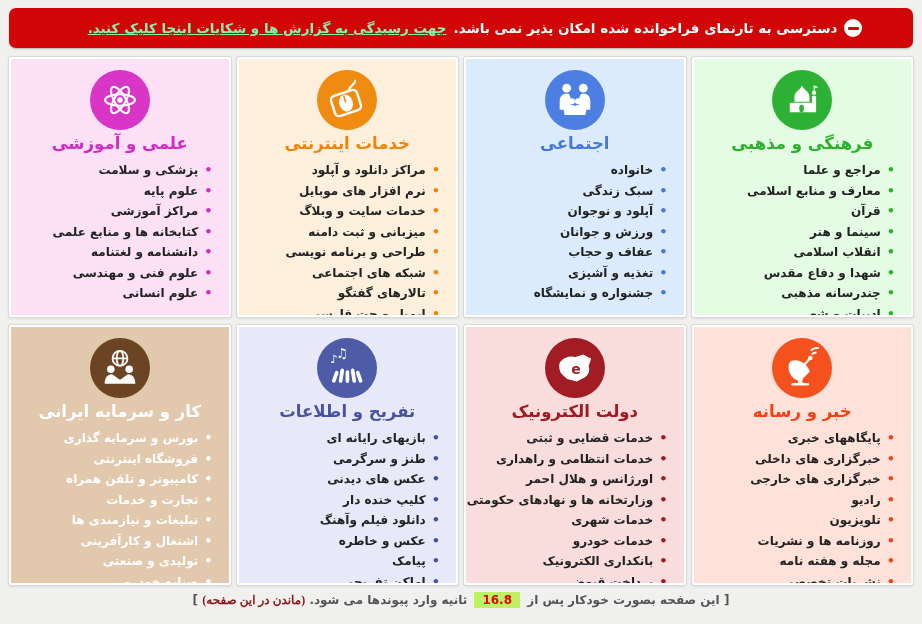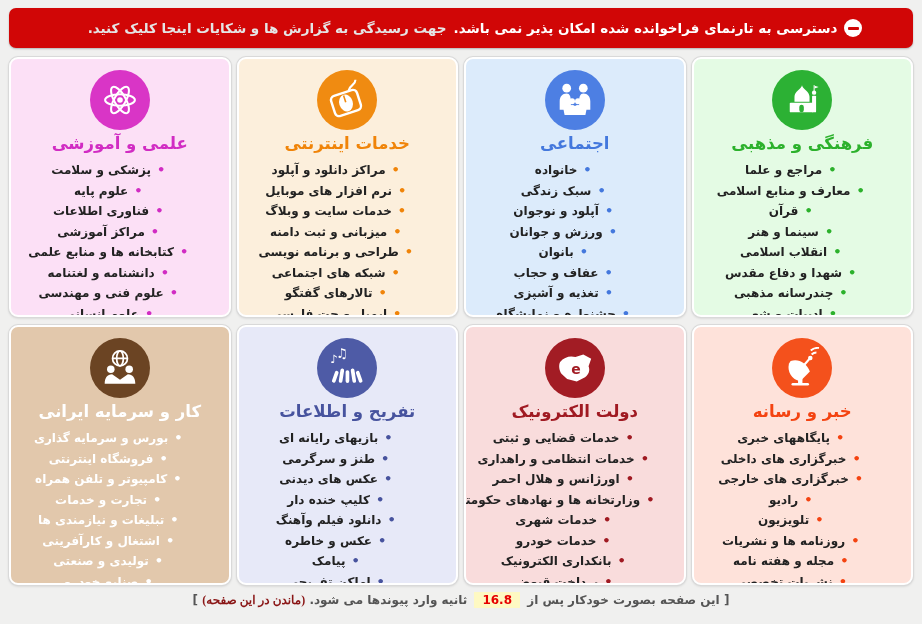--- a/index.html
+++ b/index.html
@@ -25,33 +25,33 @@
     box-shadow: 0 1px 2px rgba(0,0,0,.25);
   }
   .minus-icon {
     width: 18px; height: 18px; border-radius: 50%;
     background: #fff; position: relative; flex: 0 0 auto;
   }
   .minus-icon::after {
     content: ""; position: absolute; left: 3.5px; top: 7.5px;
     width: 11px; height: 3px; background: #d10606; border-radius: 1px;
   }
-  .banner a { color: #e5e5e5; cursor: pointer; margin-left: 28px; }
+  .banner a { color: #86efac; text-decoration: underline; cursor: pointer; margin-left: 28px; }
   
   .grid {
     padding: 0 9px;
     display: grid;
     grid-template-columns: repeat(4, 1fr);
     grid-template-rows: 260px 260px;
     gap: 8px 6px;
   }
   .card {
     background: var(--bg);
     border: 2px solid #fff;
-    border-radius: 9px;
+    border-radius: 2px;
     box-shadow: 0 0 0 1px #d9d9d9, 0 1px 3px rgba(0,0,0,.18);
     overflow: hidden;
     text-align: center;
   }
   .icon-circle {
     width: 60px; height: 60px; border-radius: 50%;
     background: var(--accent); color: var(--accent);
     margin: 11px auto 4px auto;
     display: flex; align-items: center; justify-content: center;
   }
@@ -60,22 +60,22 @@
     display: block;
     color: var(--title-color);
     font-size: 16.5px;
     font-weight: bold;
     margin: 3px 0 7px 0;
     text-decoration: none;
     cursor: pointer;
   }
   .item-list {
     list-style: none;
-    text-align: center;
-    padding: 0 29px 0 6px;
+    text-align: right;
+    padding: 0 16px 0 6px;
   }
   .item-list li {
     font-size: 12px;
     font-weight: bold;
     color: var(--item-color);
     line-height: 19.5px;
     white-space: nowrap;
     cursor: pointer;
   }
   .item-list .bullet {
@@ -85,21 +85,21 @@
   }
   
   .footer {
     margin-top: 7px;
     text-align: center;
     font-size: 12px;
     font-weight: bold;
     color: #555;
   }
   .footer .countdown {
-    background: #fef9c3;
+    background: #bef264;
     color: #e60000;
     padding: 1px 8px;
     margin: 0 3px;
     display: inline-block;
   }
   .footer .stay-link { color: #8a1616; text-decoration: none; cursor: pointer; font-family: Liberation Serif, serif; }
 </style>
 </head>
 <body>
 
@@ -149,21 +149,20 @@
           <path d="M20.6 29.6c-3.1 0-4.8 2.1-4.8 5.3V41h9.6v-6.1c0-3.2-1.7-5.3-4.8-5.3z"></path>
           <path d="M27.4 29.6c3.1 0 4.8 2.1 4.8 5.3V41h-9.6v-6.1c0-3.2 1.7-5.3 4.8-5.3z"></path>
         </svg>
       </div>
     <a class="card-title">اجتماعی</a>
     <ul class="item-list">
         <li><span class="bullet">•</span><span>خانواده</span></li>
         <li><span class="bullet">•</span><span>سبک زندگی</span></li>
         <li><span class="bullet">•</span><span>آپلود و نوجوان</span></li>
         <li><span class="bullet">•</span><span>ورزش و جوانان</span></li>
-        <li><span class="bullet">•</span><span>بانوان</span></li>
         <li><span class="bullet">•</span><span>عفاف و حجاب</span></li>
         <li><span class="bullet">•</span><span>تغذیه و آشپزی</span></li>
         <li><span class="bullet">•</span><span>جشنواره و نمایشگاه</span></li>
       </ul>
   </div>
 
   <div class="card" style="--bg: #fcefdc; --accent: #f08b11; --title-color: #f08409; --item-color: #222222;">
     <div class="icon-circle">
         <svg viewBox="0 0 48 48">
           <g transform="rotate(-18 24 26)">
@@ -193,21 +192,20 @@
           <ellipse cx="24" cy="24" rx="17" ry="6.5"></ellipse>
           <ellipse cx="24" cy="24" rx="17" ry="6.5" transform="rotate(60 24 24)"></ellipse>
           <ellipse cx="24" cy="24" rx="17" ry="6.5" transform="rotate(-60 24 24)"></ellipse>
           <circle cx="24" cy="24" r="3.2" fill="#fff" stroke="none"></circle>
         </svg>
       </div>
     <a class="card-title">علمی و آموزشی</a>
     <ul class="item-list">
         <li><span class="bullet">•</span><span>پزشکی و سلامت</span></li>
         <li><span class="bullet">•</span><span>علوم پایه</span></li>
-        <li><span class="bullet">•</span><span>فناوری اطلاعات</span></li>
         <li><span class="bullet">•</span><span>مراکز آموزشی</span></li>
         <li><span class="bullet">•</span><span>کتابخانه ها و منابع علمی</span></li>
         <li><span class="bullet">•</span><span>دانشنامه و لغتنامه</span></li>
         <li><span class="bullet">•</span><span>علوم فنی و مهندسی</span></li>
         <li><span class="bullet">•</span><span>علوم انسانی</span></li>
       </ul>
   </div>
 
   <div class="card" style="--bg: #fee2da; --accent: #f4511c; --title-color: #f44311; --item-color: #222222;">
     <div class="icon-circle">

